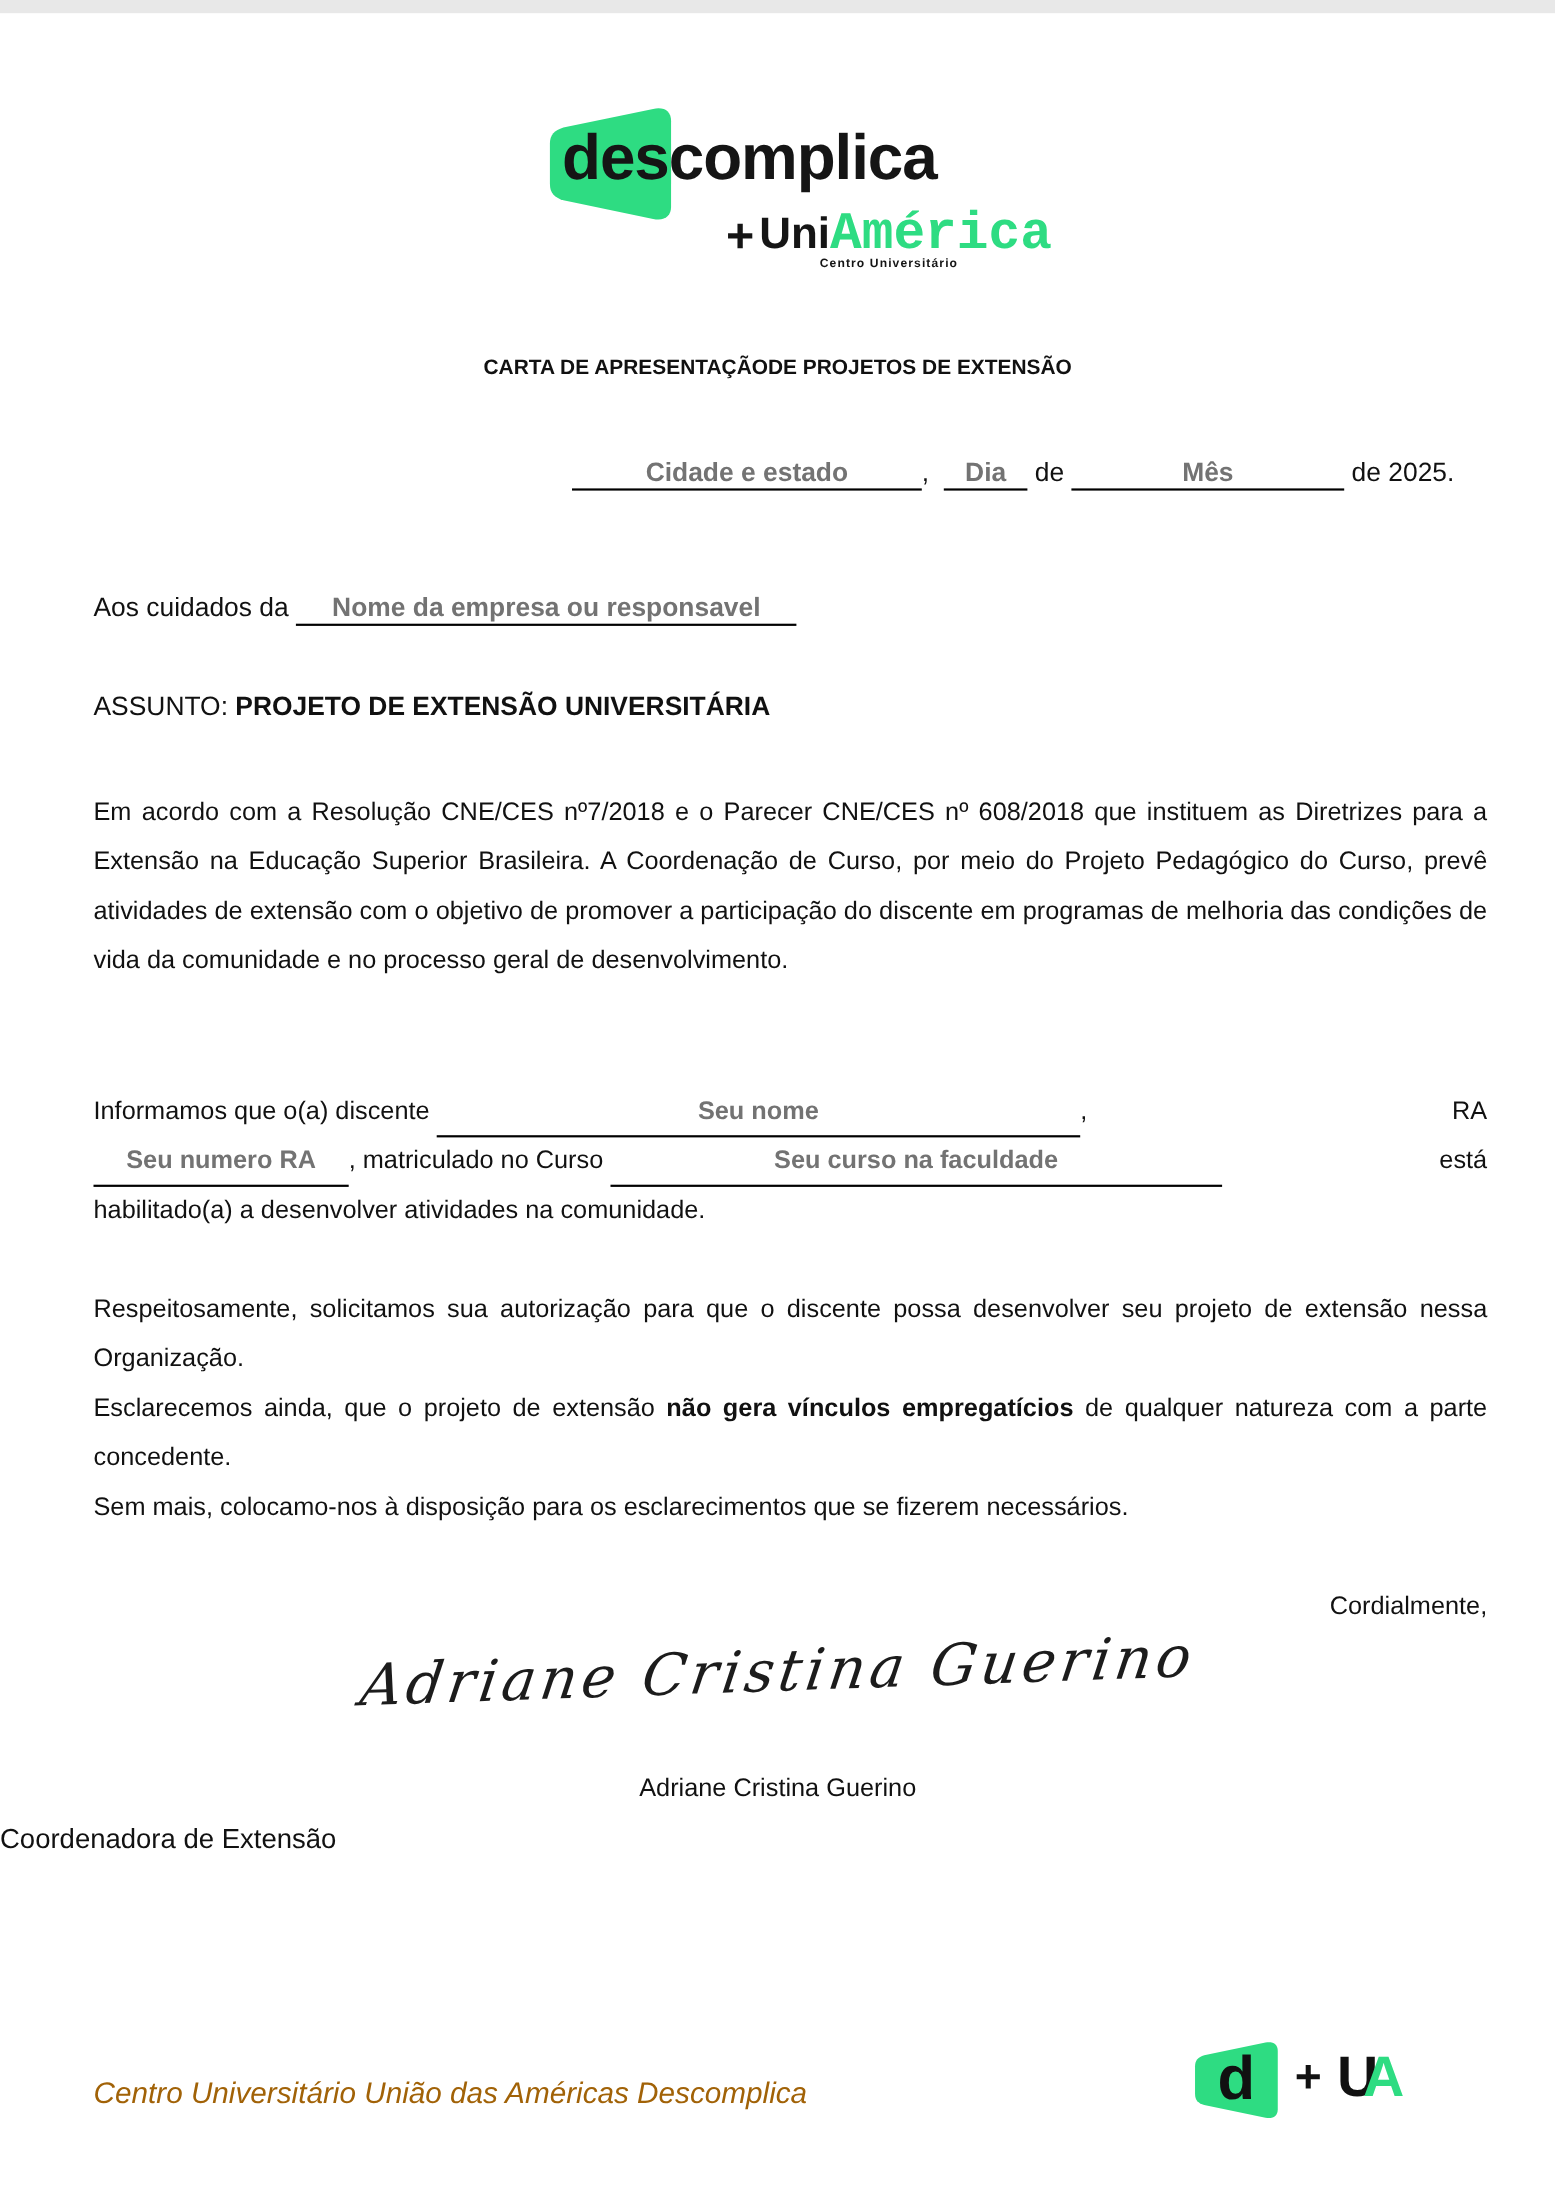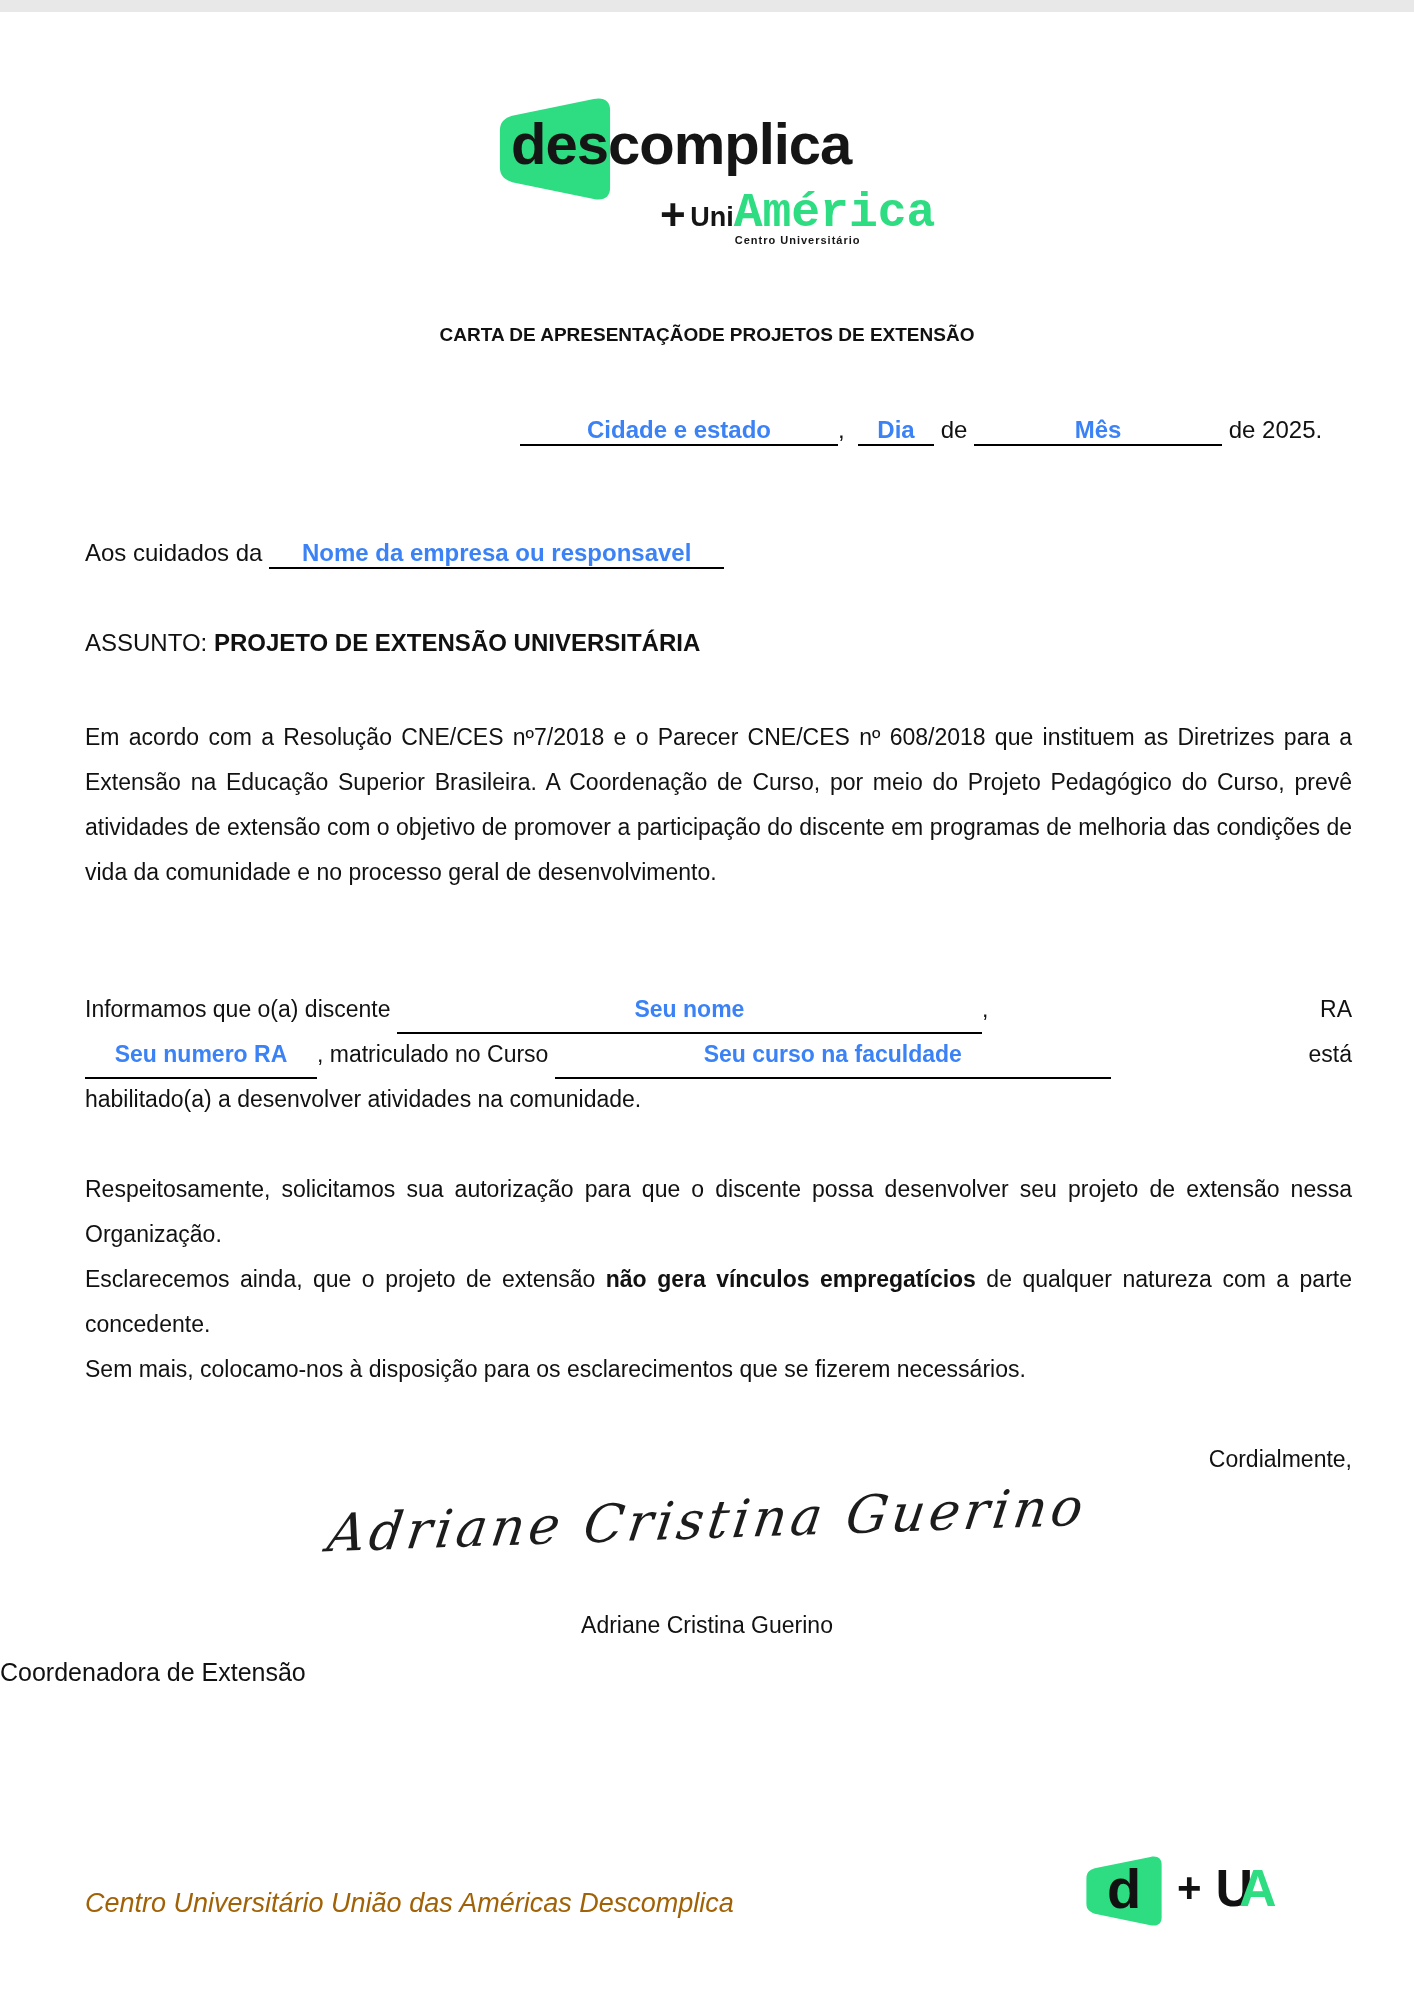--- a/index.html
+++ b/index.html
@@ -14,36 +14,36 @@
   .logo-wordmark {
     position:absolute; left:511px; top:98px;
     font-size:58px; font-weight:700; letter-spacing:-1px; color:#151515;
     white-space:nowrap;
   }
   .logo-sub {
     position:absolute; left:660px; top:174px; white-space:nowrap;
     font-weight:700; color:#151515;
   }
   .logo-plus-main { font-size:44px; vertical-align:-4px; }
-  .logo-uni { font-size:27px; }
+  .logo-uni { font-size:40px; }
   .logo-america { font-size:48px; color:#2edc82;font-family:Liberation Mono, monospace; }
   .logo-tagline {
     text-align:center; font-size:11px; font-weight:700; letter-spacing:1px;
     color:#151515; margin-top:-6px;
   }
 
   
   .title {
     position:absolute; top:312px; left:0; width:100%;
     text-align:center; font-size:19px; font-weight:700;
   }
   .line { position:absolute; font-size:24px; white-space:nowrap; }
   .blank {
     display:inline-block; border-bottom:2px solid #000;
-    text-align:center; font-weight:700; color:#3b82f6;
+    text-align:center; font-weight:700; color:#737373;
     vertical-align:baseline;
   }
   .dateline { top:404px; left:520px; }
   .recipient { top:527px; left:85px; }
   .subject  { top:617px; left:85px; }
   .bold { font-weight:700; }
 
   .para {
     position:absolute; left:85px; width:1267px;
     font-size:23px; line-height:45px; text-align:justify; color:#111;

